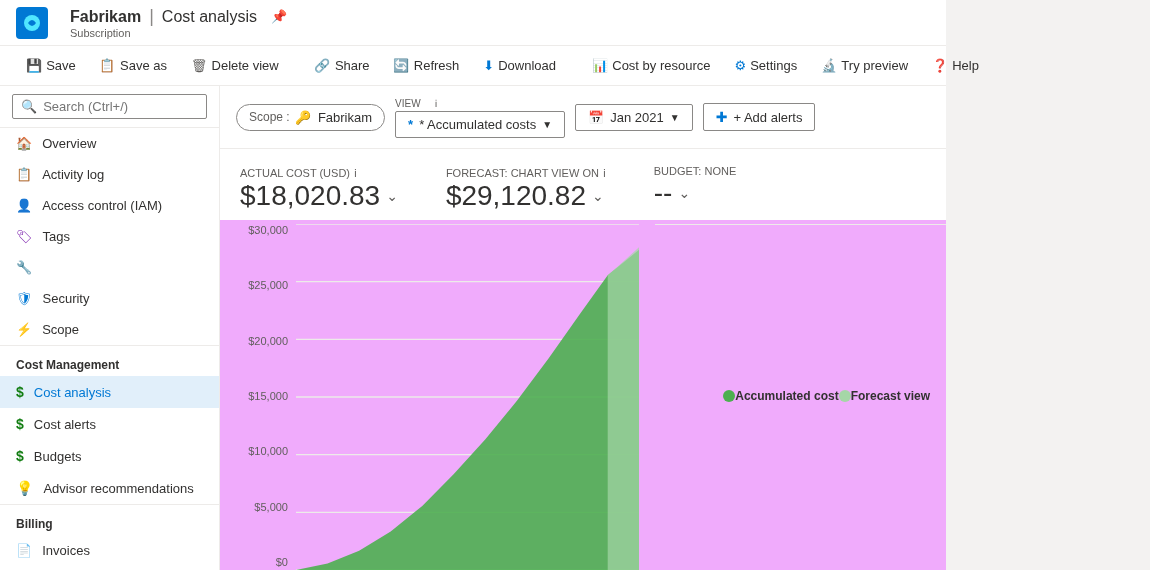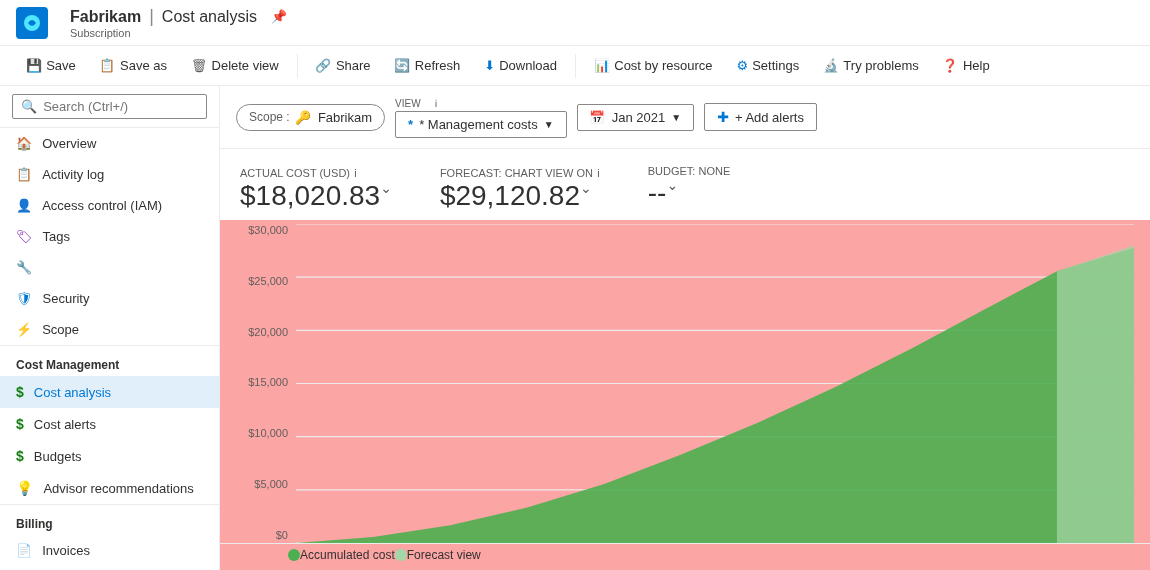--- a/index.html
+++ b/index.html
@@ -1,17 +1,17 @@
 <!DOCTYPE html>
 <html><head>
   <meta charset="utf-8">
   <style>
     * { box-sizing: border-box; margin: 0; padding: 0; }
     body { font-family: 'Segoe UI', Arial, sans-serif; font-size: 13px; background: #f3f2f1; color: #323130; overflow: hidden; }
-    .app-container { display: flex; flex-direction: column; width: 1150px; height: 570px; background: #fff; }
+    .app-container { display: flex; flex-direction: column; width: 946px; height: 570px; background: #fff; }
     .app-logo { width: 32px; height: 32px; background: #0078d4; border-radius: 4px; display: flex; align-items: center; justify-content: center; color: white; font-size: 16px; margin-right: 12px; flex-shrink: 0; }
     .header-title { display: flex; align-items: center; gap: 8px; }
 
     
     .toolbar { display: flex; align-items: center; padding: 4px 16px; background: #fff; border-bottom: 1px solid #edebe9; gap: 4px; flex-wrap: nowrap; min-height: 40px; }
     .toolbar-btn { display: flex; align-items: center; gap: 4px; padding: 5px 10px; background: none; border: none; cursor: pointer; color: #323130; font-size: 13px; border-radius: 2px; white-space: nowrap; }
     .toolbar-sep { width: 1px; height: 24px; background: #edebe9; margin: 0 4px; }
 
     
     .main-layout { display: flex; flex: 1; overflow: hidden; }
@@ -32,22 +32,22 @@
     .scope-pill { display: flex; align-items: center; gap: 6px; border: 1px solid #8a8886; padding: 5px 12px; border-radius: 20px; background: #fff; cursor: pointer; font-size: 13px; }
     .view-section { display: flex; flex-direction: column; }
     .view-dropdown { display: flex; align-items: center; gap: 6px; border: 1px solid #8a8886; padding: 5px 12px; border-radius: 2px; cursor: pointer; font-size: 13px; background: #fff; }
     .date-dropdown { display: flex; align-items: center; gap: 6px; border: 1px solid #8a8886; padding: 5px 12px; border-radius: 2px; cursor: pointer; font-size: 13px; background: #fff; }
     .add-filter-btn { display: flex; align-items: center; gap: 6px; padding: 5px 12px; border: 1px solid #8a8886; border-radius: 2px; cursor: pointer; font-size: 13px; background: #fff; }
 
     
     .kpi-section { display: flex; align-items: flex-start; padding: 16px 20px 8px; background: #fff; gap: 48px; }
     .kpi-item { display: flex; flex-direction: column; }
     .kpi-label { font-size: 11px; color: #605e5c; text-transform: uppercase; display: flex; align-items: center; gap: 4px; }
-    .kpi-value { font-size: 28px; font-weight: 300; color: #323130; display: flex; align-items: flex-start; }
-    .chart-legend { display: flex; align-items: center; padding: 8px 0 8px 56px; font-size: 12px; color: #323130; }
+    .kpi-value { font-size: 28px; font-weight: 300; color: #323130; display: flex; align-items: center; gap: 6px; }
+    .chart-legend { display: flex; align-items: center; padding: 8px 0 8px 56px; font-size: 12px; color: #323130; font-weight: bold; }
     .legend-dot { width: 12px; height: 12px; border-radius: 50%; display: inline-block; }
   </style>
 </head>
 <body>
 
 <div class="app-container">
 
   <div style="background:#fff; border-bottom:1px solid #edebe9; padding:6px 16px;">
     <div style="display:flex; align-items:center; gap:10px;">
       <div class="app-logo">
@@ -98,21 +98,21 @@
     <button class="toolbar-btn">
       <span style="color:#0078d4;">📊</span>
       <span>Cost by resource</span>
     </button>
     <button class="toolbar-btn">
       <span style="color:#0078d4;">⚙</span>
       <span>Settings</span>
     </button>
     <button class="toolbar-btn">
       <span style="color:#0078d4;">🔬</span>
-      <span>Try problems</span>
+      <span>Try preview</span>
     </button>
     <button class="toolbar-btn">
       <span style="color:#605e5c;">❓</span>
       <span>Help</span>
     </button>
   </div>
 
   <div class="main-layout">
 
     <div class="sidebar">
@@ -185,21 +185,21 @@
           <span style="font-size:13px;">🔑</span>
           <span style="font-weight:500;">Fabrikam</span>
         </div>
         <div class="view-section">
           <div style="display:flex; align-items:center; gap:14px; margin-bottom:1px;">
             <span style="font-size:10px; color:#605e5c; text-transform:uppercase;">VIEW</span>
             <span style="font-size:10px; color:#605e5c; cursor:pointer;">ℹ</span>
           </div>
           <div class="view-dropdown">
             <span style="color:#0078d4; font-weight:bold;">*</span>
-            <span style="font-size:13px;">* Management costs</span>
+            <span style="font-size:13px;">* Accumulated costs</span>
             <span style="font-size:10px;">▼</span>
           </div>
         </div>
         <div class="date-dropdown">
           <span style="font-size:13px; color:#0078d4;">📅</span>
           <span>Jan 2021</span>
           <span style="font-size:10px;">▼</span>
         </div>
         <div class="add-filter-btn">
           <span style="font-size:14px; color:#0078d4;">✚</span>
@@ -232,21 +232,21 @@
           <div class="kpi-label">
             <span>BUDGET: NONE</span>
           </div>
           <div class="kpi-value">
             <span>--</span>
             <span style="font-size:14px; color:#605e5c; cursor:pointer;">⌄</span>
           </div>
         </div>
       </div>
 
-      <div style="flex:1; background:#fca5a5; display:flex; flex-direction:column; overflow:hidden; padding: 4px 0 0 0;">
+      <div style="flex:1; background:#f0abfc; display:flex; overflow:hidden; padding: 4px 0 0 0;">
 
         <div style="flex:1; display:flex; overflow:hidden; padding: 0 16px;">
 
           <div style="display:flex; flex-direction:column; justify-content:space-between; padding-bottom:2px; min-width:52px; text-align:right; font-size:11px; color:#605e5c;">
             <span>$30,000</span>
             <span>$25,000</span>
             <span>$20,000</span>
             <span>$15,000</span>
             <span>$10,000</span>
             <span>$5,000</span>

